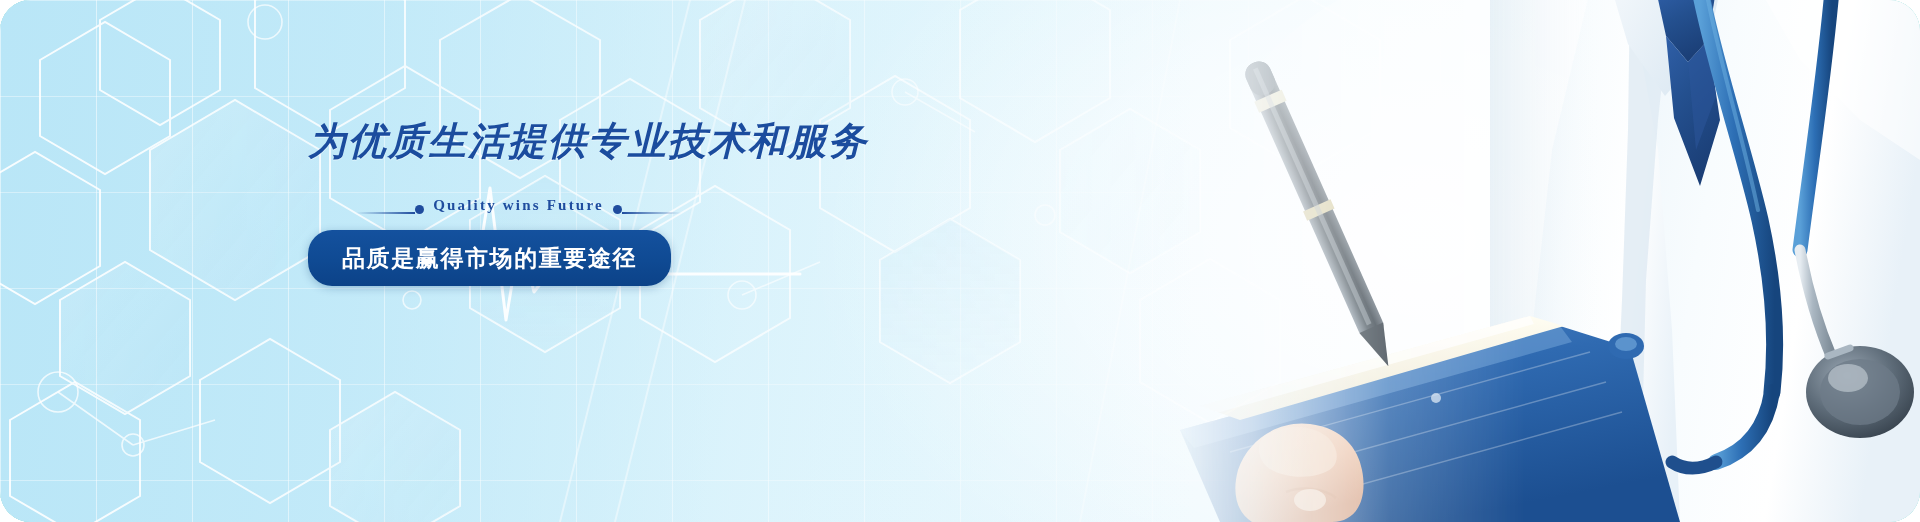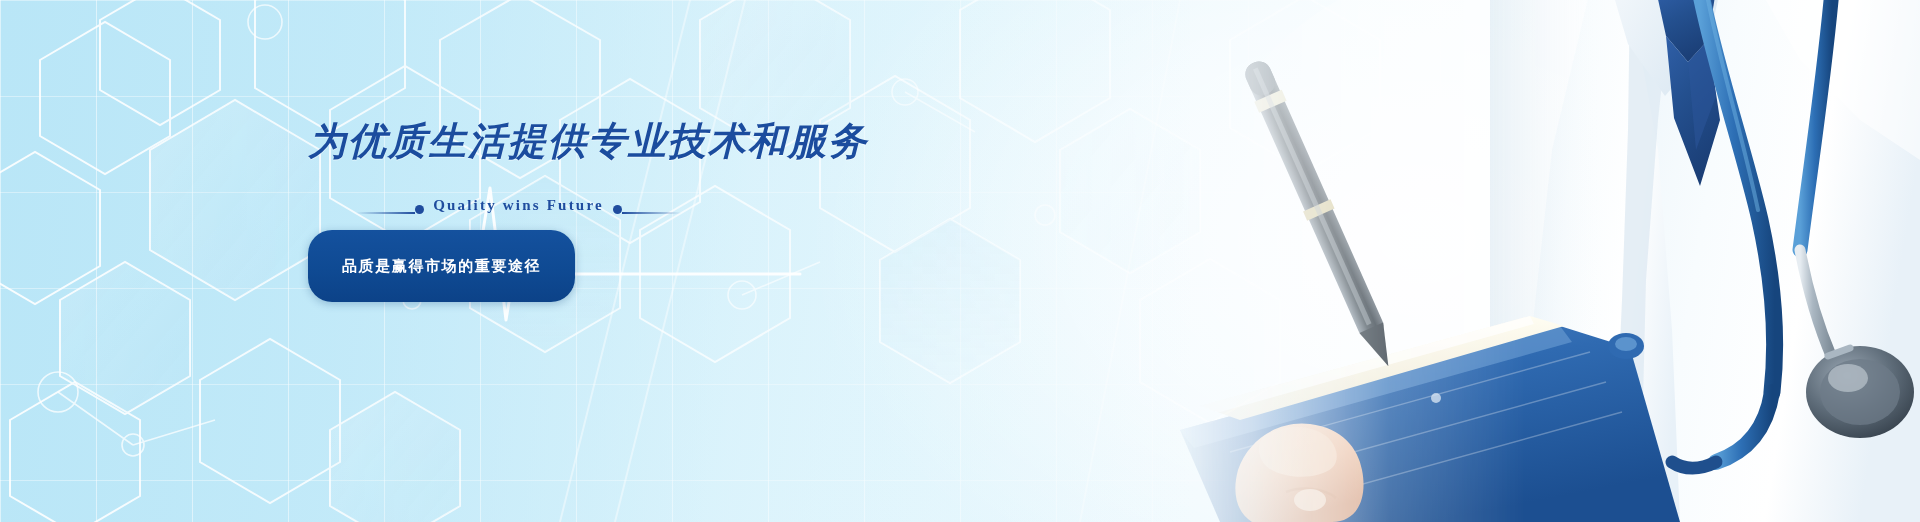--- a/index.html
+++ b/index.html
@@ -4,20 +4,21 @@
 <title>Banner</title>
 <style>
   html,body{margin:0;padding:0;background:#fff;}
   body{font-family:"Liberation Sans",sans-serif;}
 
   .banner{
     position:relative;
     width:1920px;height:522px;
     overflow:hidden;
     background:#14b8a6;
+    border-radius:31px;
   }
 
   
   .bg-base{
     position:absolute;inset:0;
     background:
       radial-gradient(ellipse 900px 620px at 74% 46%, rgba(255,255,255,0.95) 0%, rgba(255,255,255,0.55) 38%, rgba(255,255,255,0.0) 68%),
       linear-gradient(100deg,#c9ecf9 0%,#cdeefa 18%,#d8f2fb 34%,#e6f7fd 50%,#eef9fe 64%,#f3fbfe 78%,#eaf6fd 100%);
   }
   .bg-left-tint{
@@ -91,25 +92,25 @@
     font-weight:bold;
     color:#1f4c9e;
     letter-spacing:2.2px;
     padding:0 9px;
     white-space:nowrap;
   }
   .cta{
     margin-top:16px;
     display:inline-flex;align-items:center;justify-content:center;
     height:48px;
-    padding:12px 34px;
+    padding:4px 34px;
     border-radius:24px;
     background:linear-gradient(180deg,#14519e 0%,#0f4a93 55%,#0c4288 100%);
     color:#ffffff;
-    font-size:15px;
+    font-size:23px;
     font-weight:bold;
     letter-spacing:1.6px;
     white-space:nowrap;
     box-shadow:0 2px 8px rgba(10,60,120,0.28);
     cursor:pointer;
     border:0;
   }
 </style>
 </head>
 <body>

